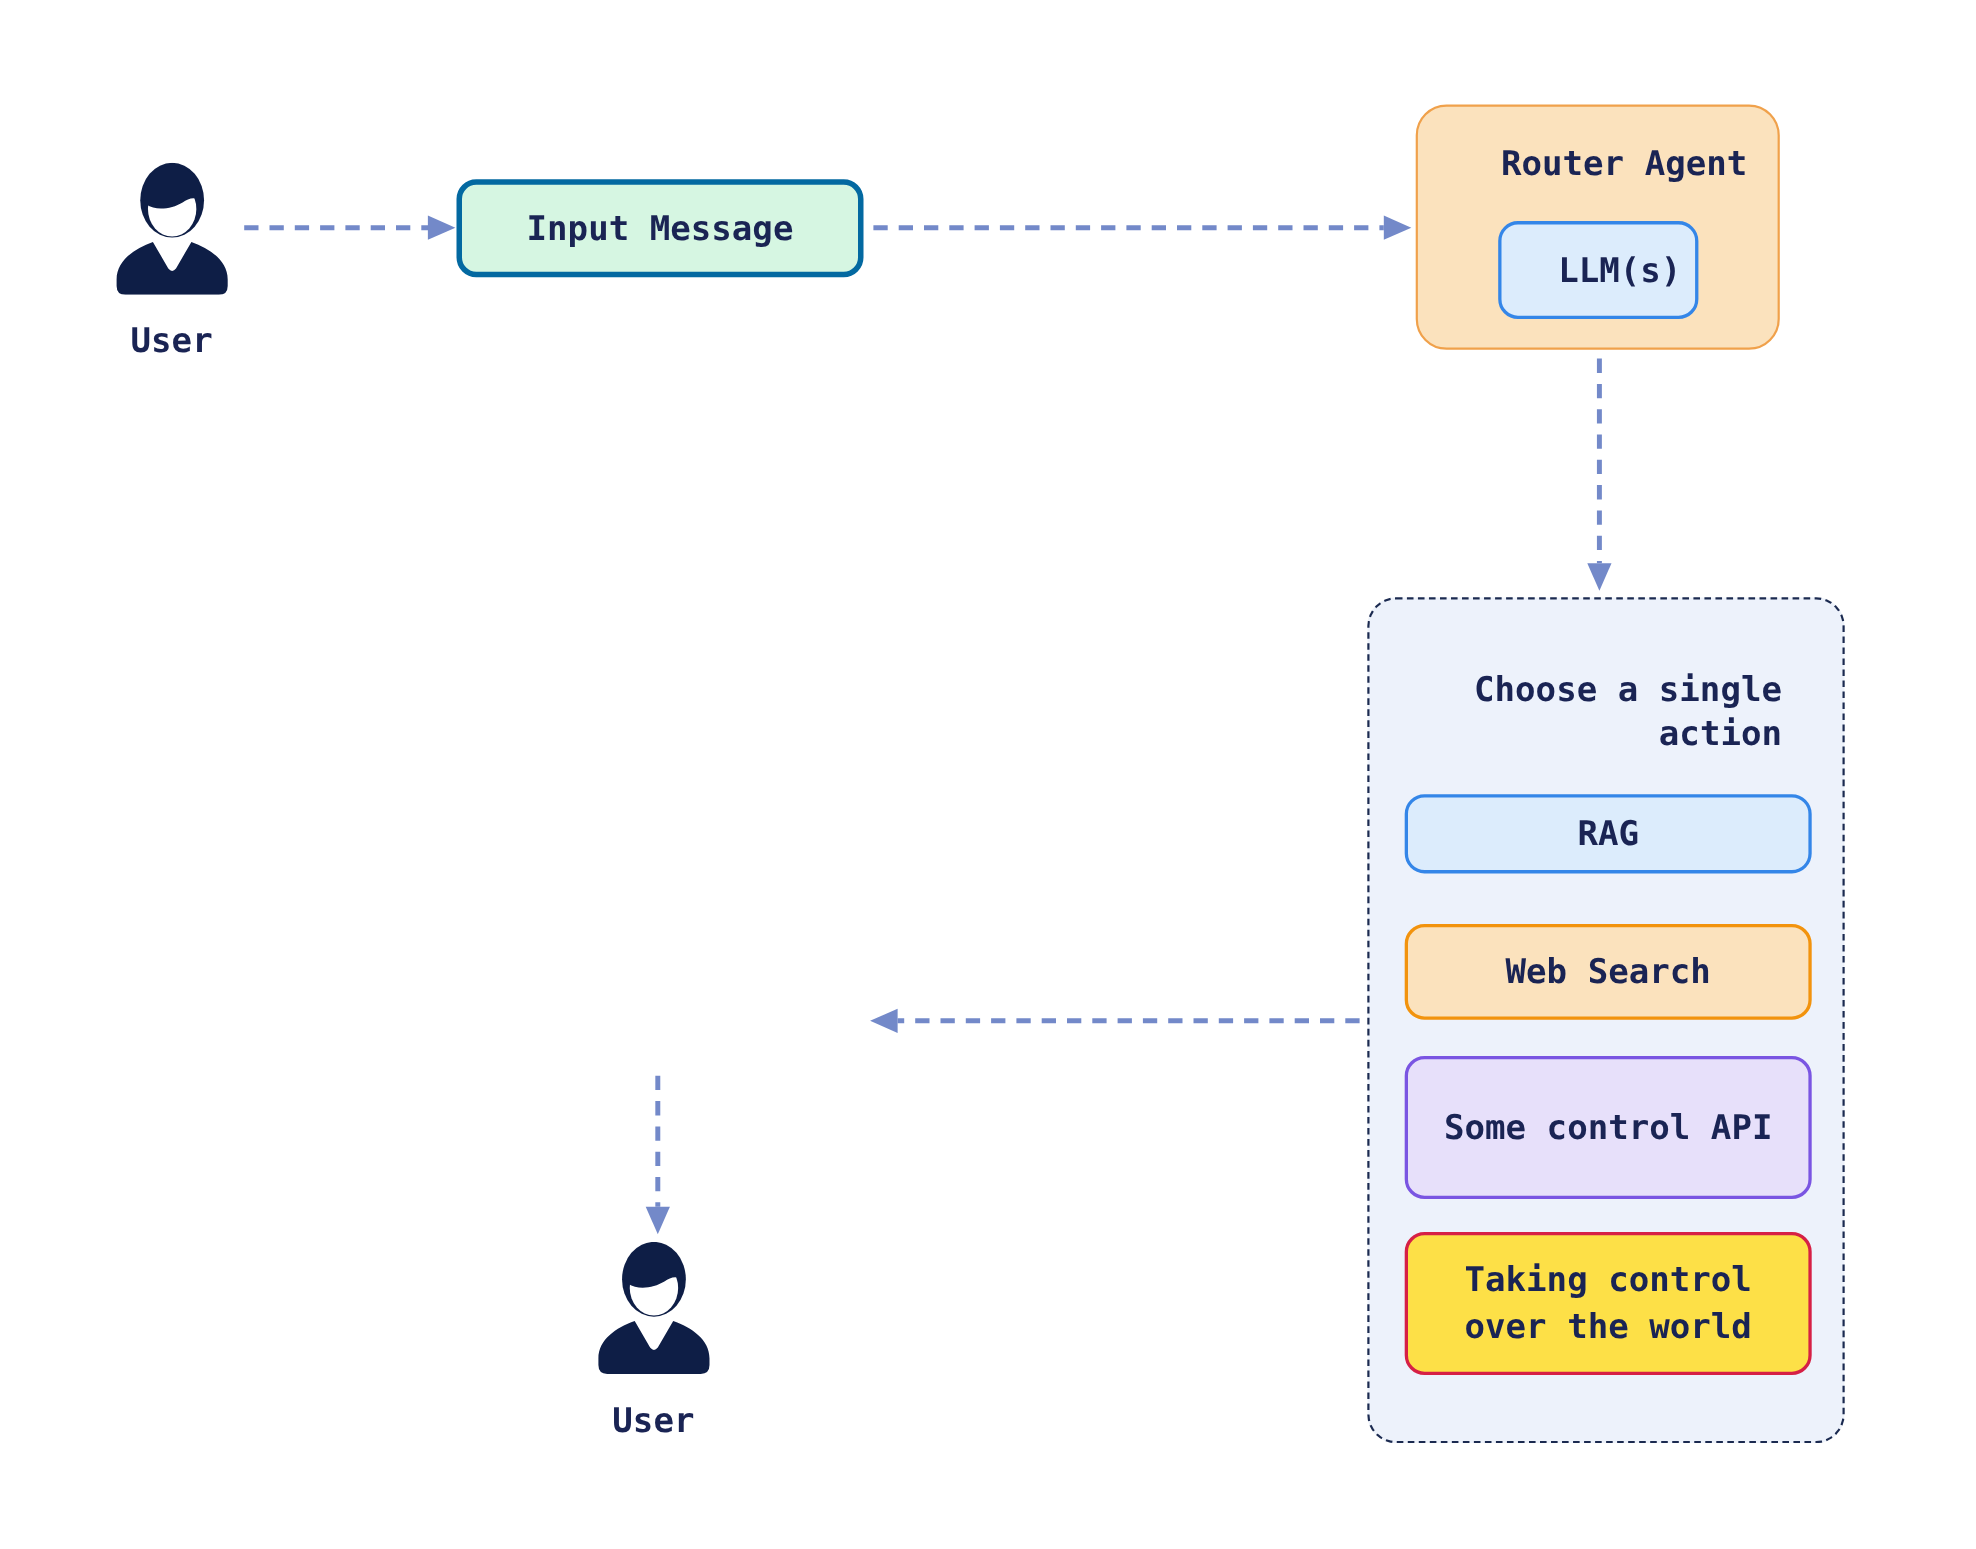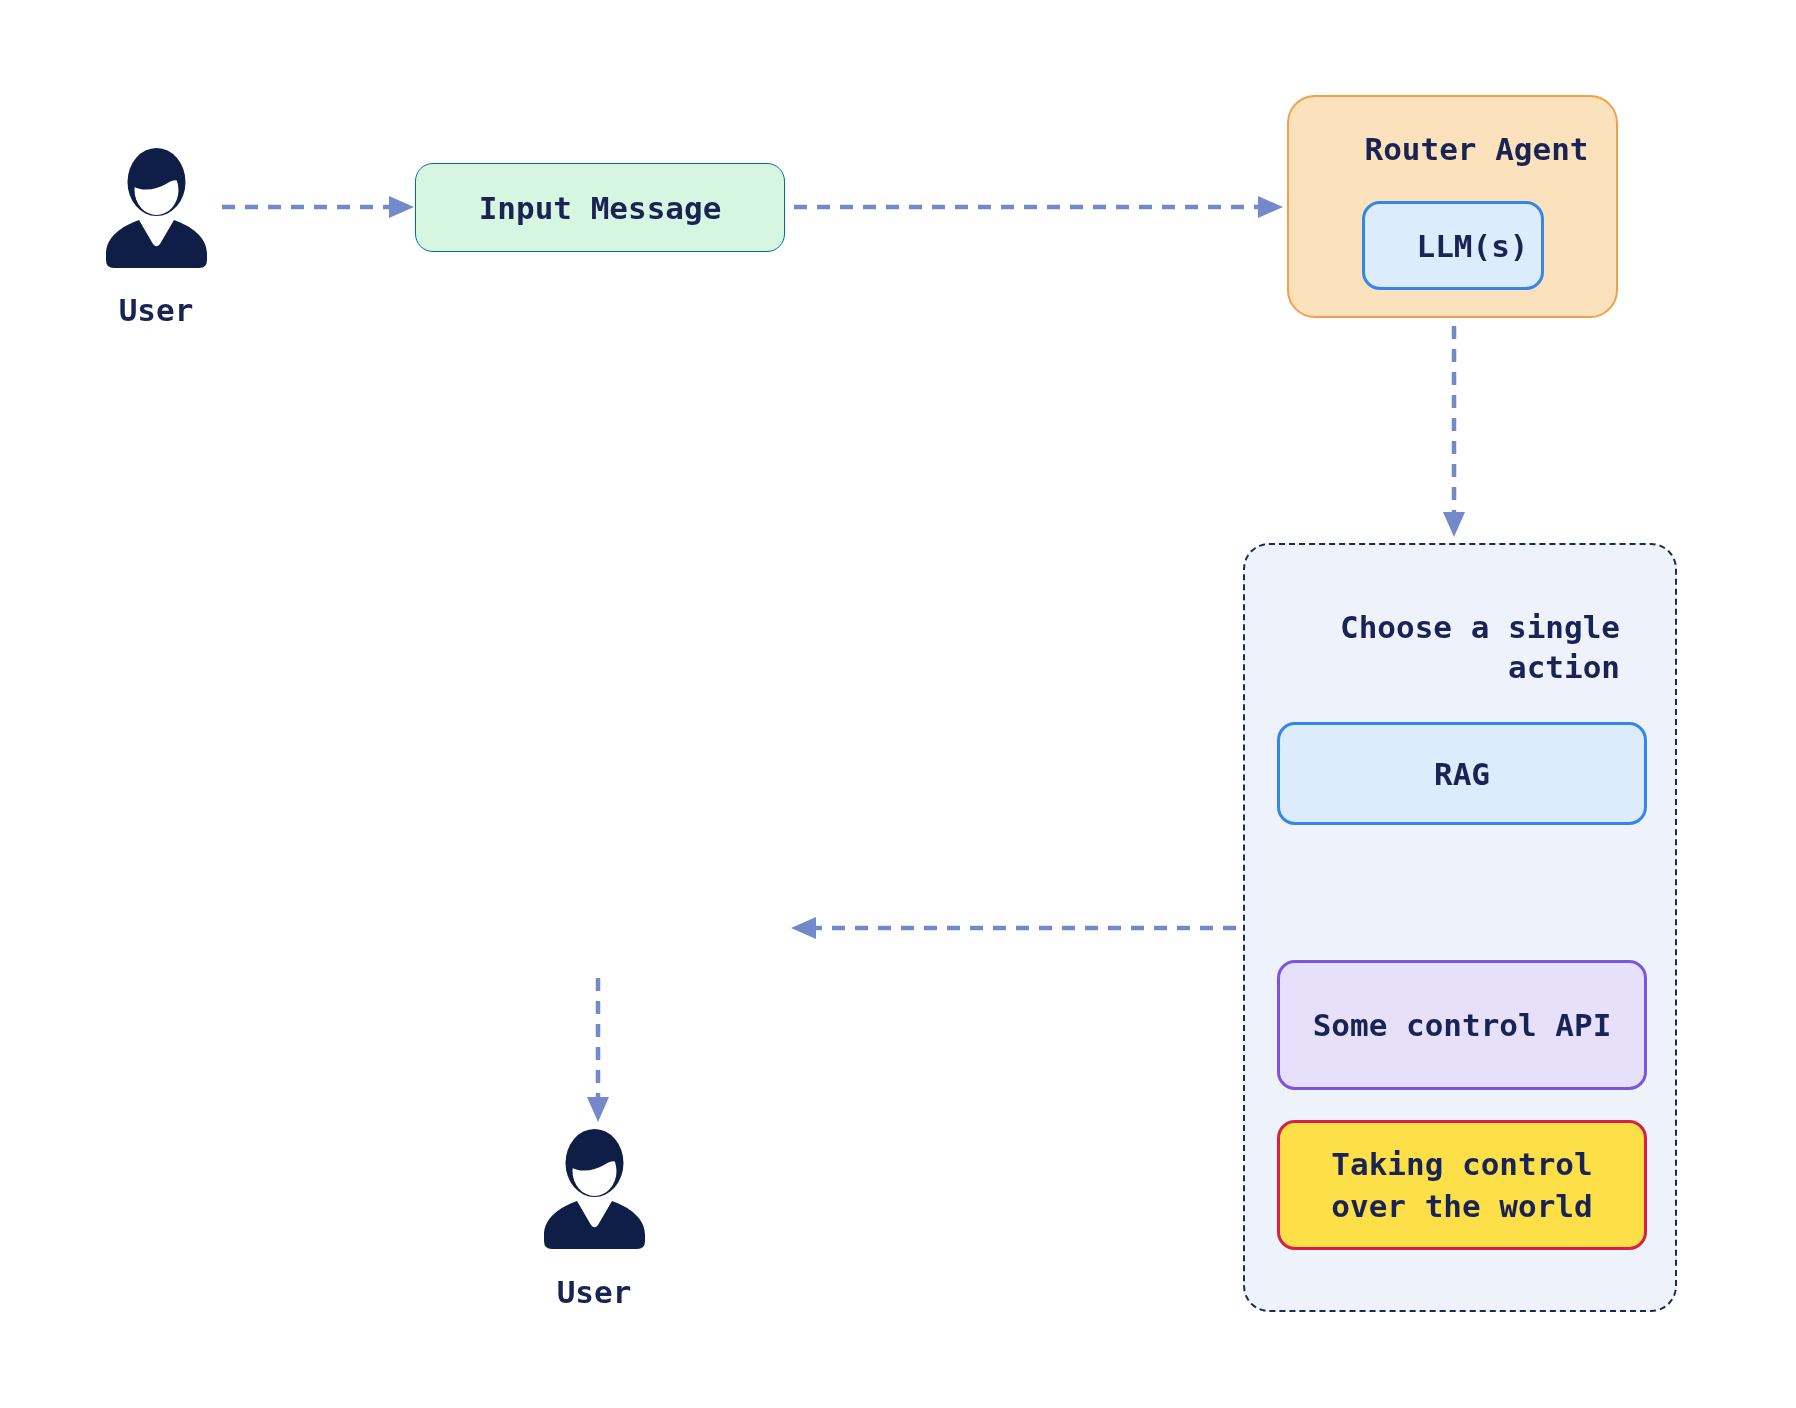--- a/index.html
+++ b/index.html
@@ -11,21 +11,21 @@
     color:#1a2454;
     overflow:hidden;
   }
   .node{
     position:absolute;
     display:flex;align-items:center;justify-content:center;
     text-align:center;
     font-size:31px;font-weight:bold;line-height:42px;
     box-sizing:border-box;
   }
-  .green{background:#d6f6e2;border:1px solid #0369a1;border-radius:18px;}
+  .green{background:#d6f6e2;border:5px solid #0369a1;border-radius:18px;}
   .blue{background:#dcecfc;border:3px solid #3486e8;border-radius:18px;}
   .orange-action{background:#fbe2bd;border:3px solid #f2930d;border-radius:18px;}
   .purple{background:#e7e0fa;border:3px solid #7a55e2;border-radius:18px;}
   .red{background:#fde047;border:3px solid #d62045;border-radius:18px;}
 
   .router{
     position:absolute;left:1287px;top:95px;width:331px;height:223px;
     background:#fbe2bd;border:2.5px solid #f0a14b;border-radius:28px;
     box-sizing:border-box;
   }
@@ -39,21 +39,21 @@
     position:absolute;left:1243px;top:543px;width:434px;height:769px;
     background:#edf2fb;border:2.5px dashed #1b2a50;border-radius:26px;
     box-sizing:border-box;
   }
   .action-title{
     position:absolute;top:62px;left:0;right:0;
     display:flex;justify-content:center;
     font-size:31px;font-weight:bold;line-height:40px;text-align:right;
   }
   .action-title span{max-width:320px;}
-  .a1{left:32px;top:177px;width:370px;height:103px;}
+  .a1{left:32px;top:177px;width:370px;height:72px;}
   .a2{left:32px;top:295px;width:370px;height:87px;}
   .a3{left:32px;top:415px;width:370px;height:130px;}
   .a4{left:32px;top:575px;width:370px;height:130px;}
   .node .wrap{max-width:312px;}
 
   .input{left:415px;top:163px;width:370px;height:89px;}
   .output{left:413px;top:885px;width:370px;height:88px;}
 
   .figure{position:absolute;}
   .figure svg{display:block;}
@@ -121,20 +121,23 @@
     </div>
   </div>
 
   <div class="action-container">
     <div class="action-title">
       <span>Choose a single action</span>
     </div>
     <div class="node blue a1">
       <span class="wrap">RAG</span>
     </div>
+    <div class="node orange-action a2">
+      <span class="wrap">Web Search</span>
+    </div>
     <div class="node purple a3">
       <span class="wrap">Some control API</span>
     </div>
     <div class="node red a4">
       <span class="wrap">Taking control over the world</span>
     </div>
   </div>
 
 
   <div class="figure" style="left:538px;top:1129px;">

